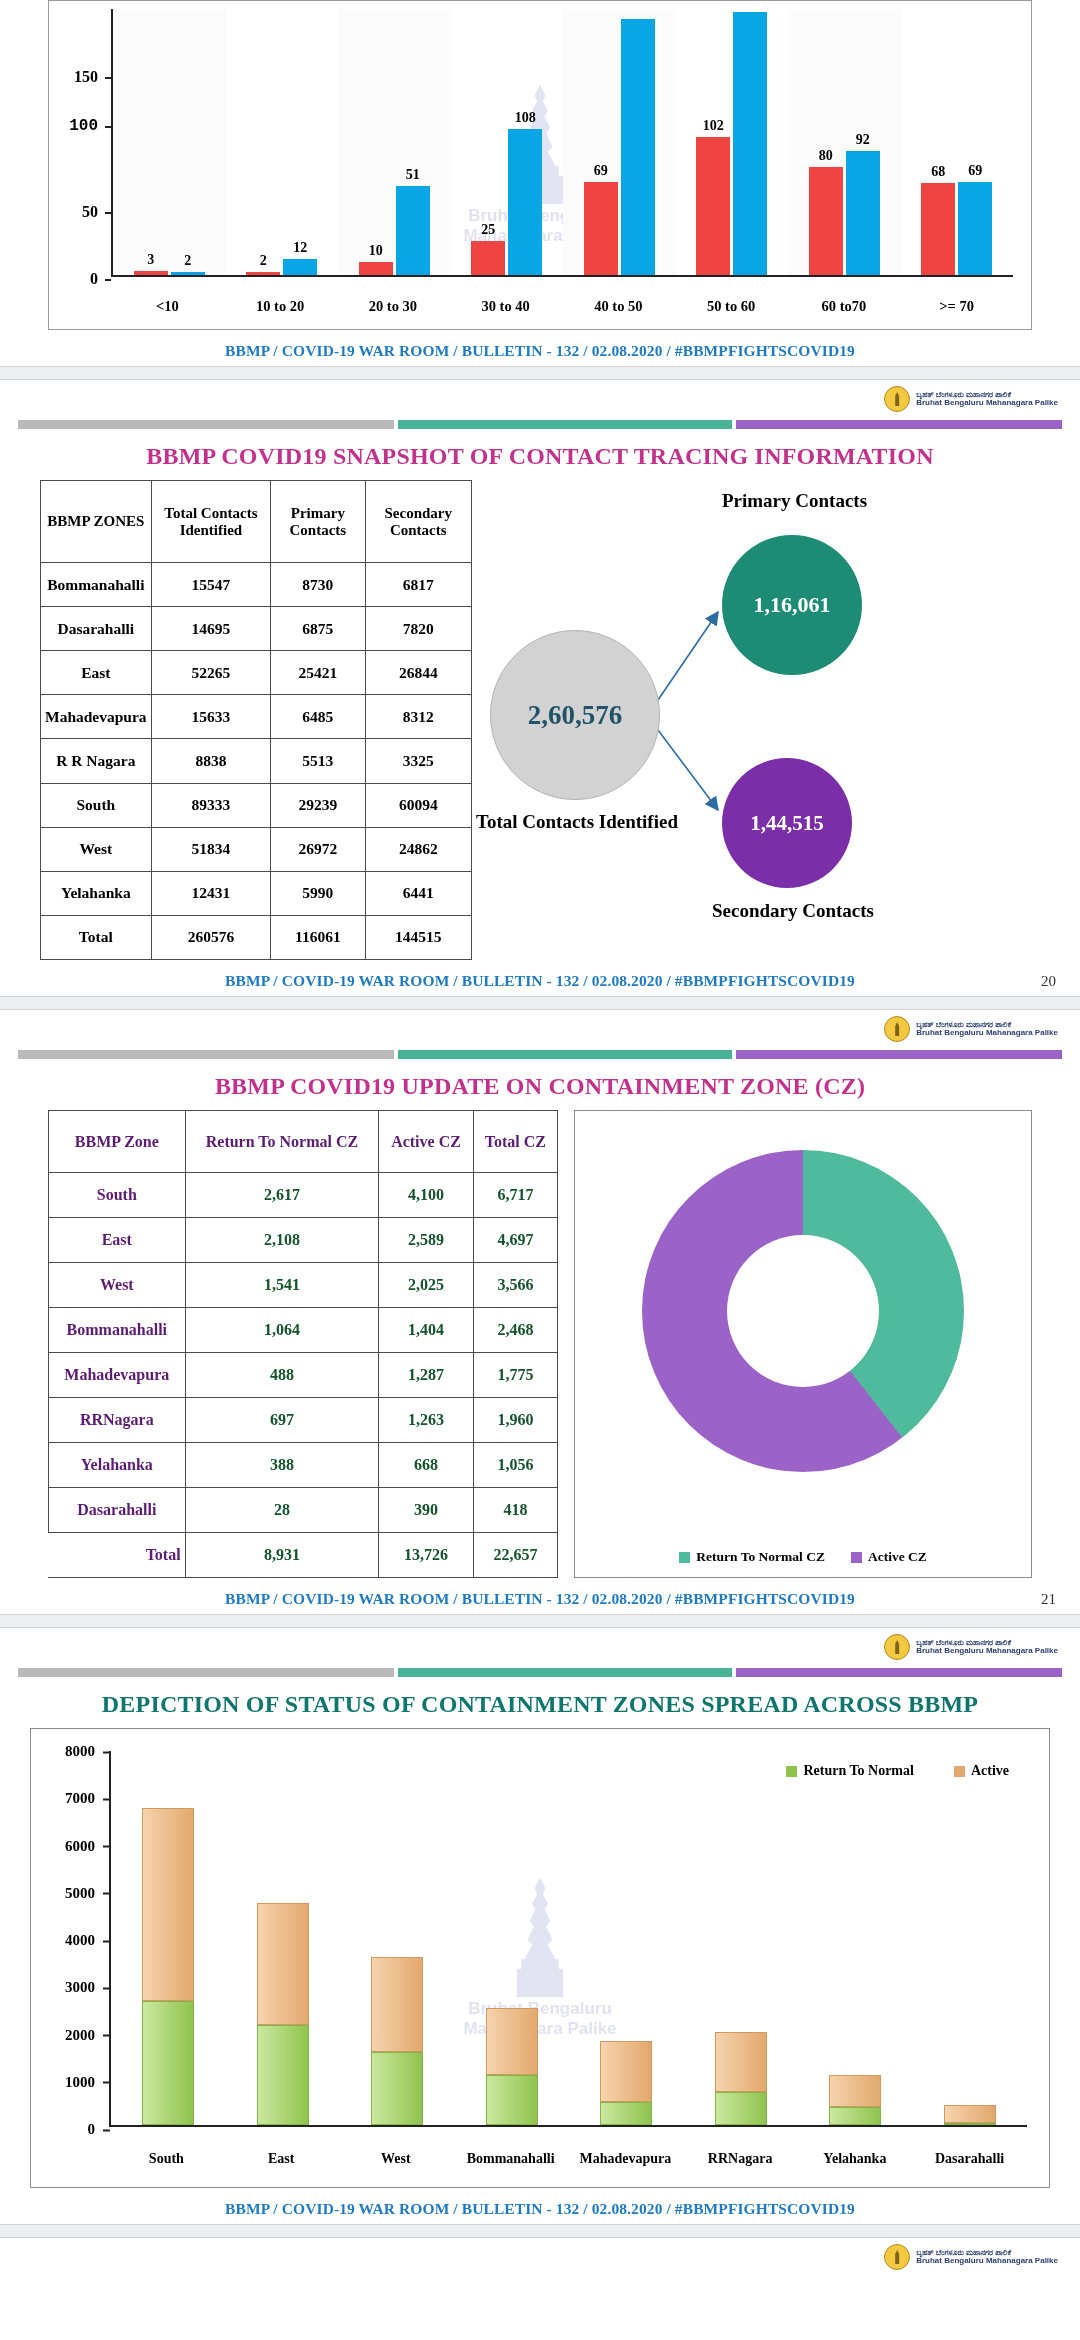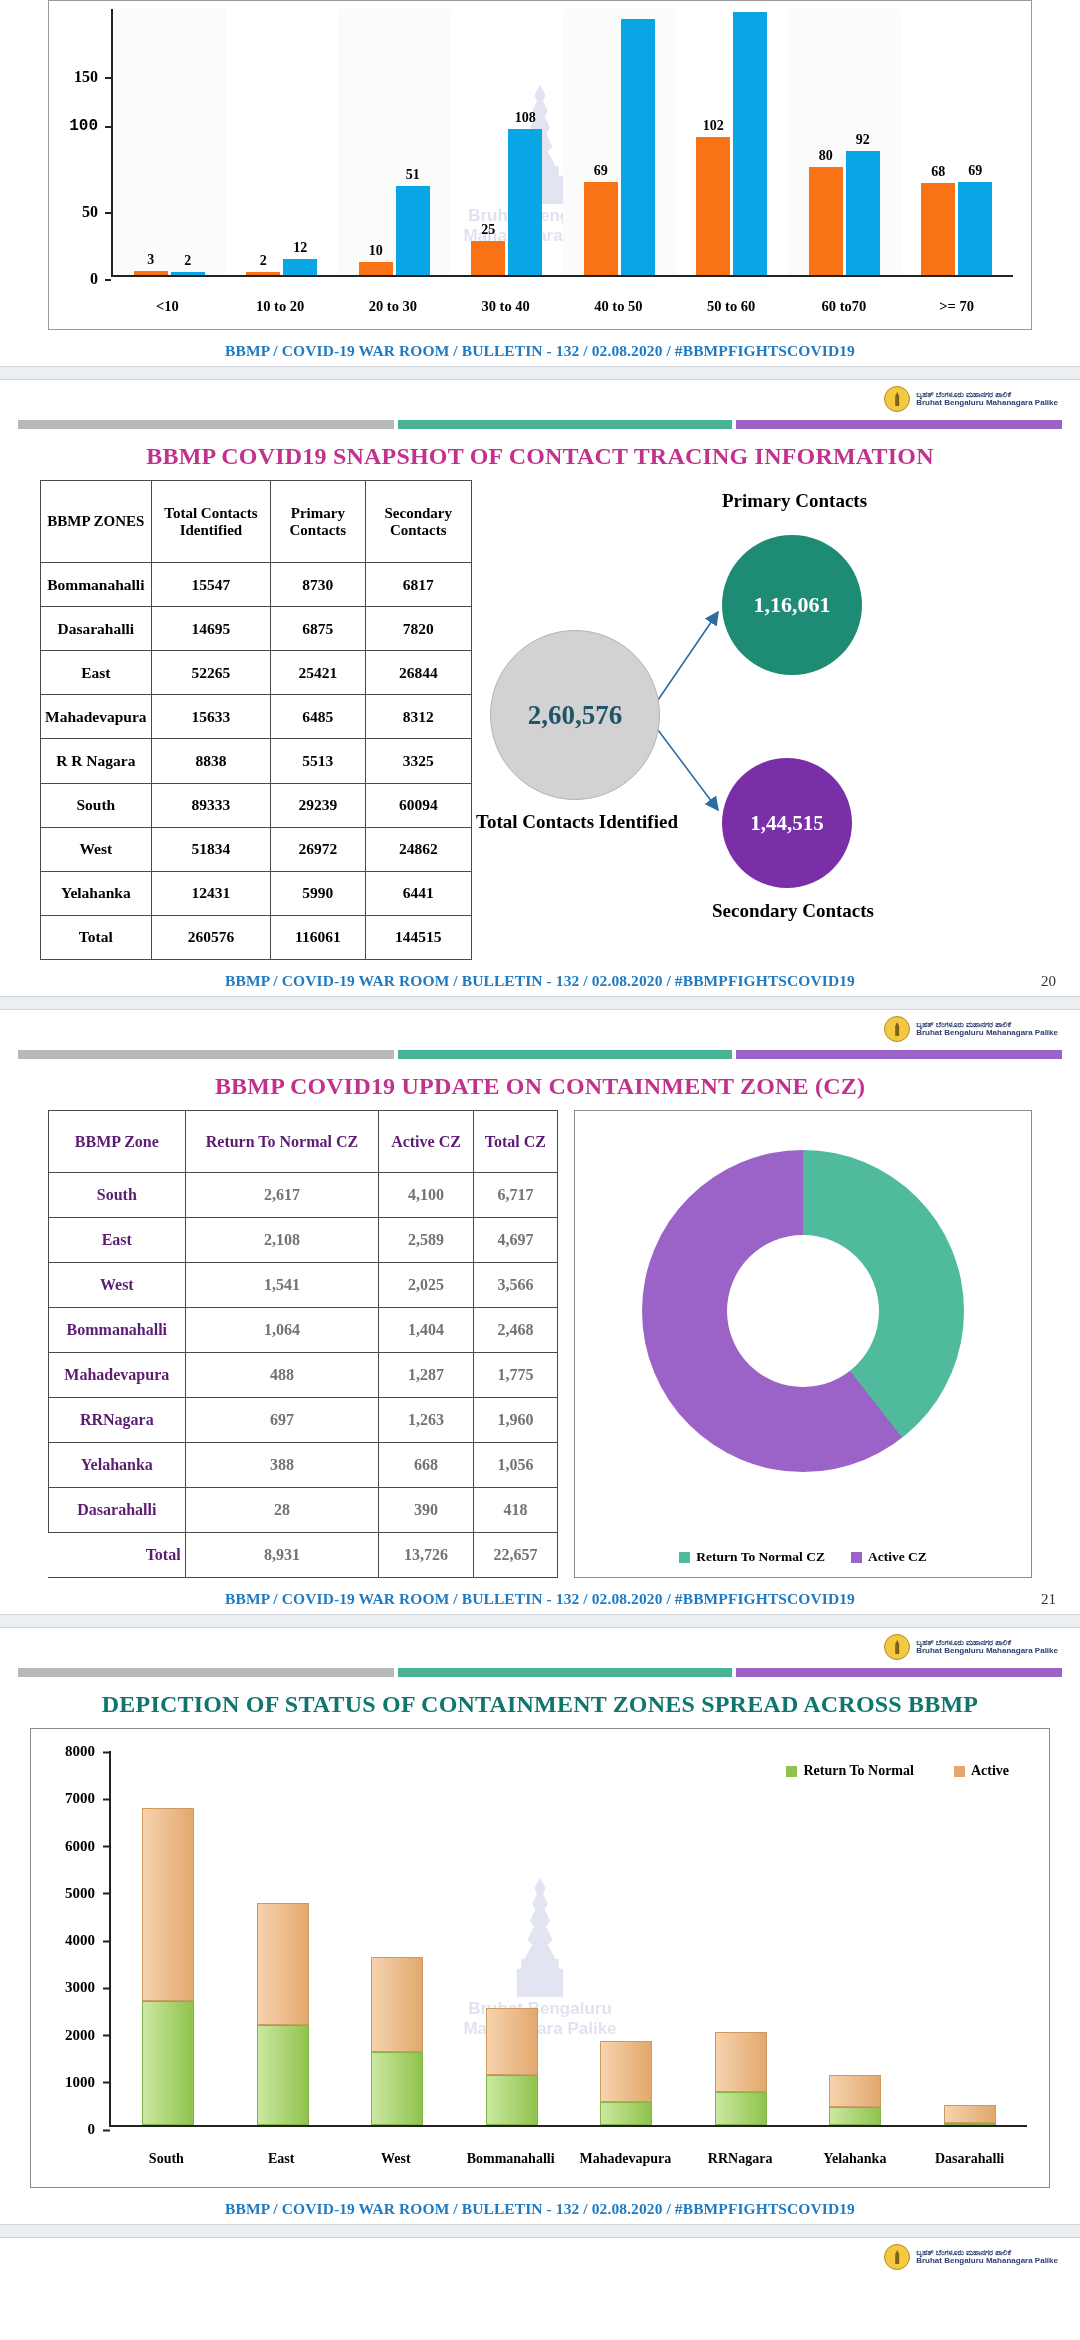--- a/index.html
+++ b/index.html
@@ -105,21 +105,21 @@
     content:""; position:absolute; right:-6px; top:50%; width:6px;height:2px;background:#222;
   }
   .age-groups { position:absolute; inset:0; display:flex; }
   .age-group { flex:1 1 0; position:relative; display:flex; align-items:flex-end; justify-content:center; gap:3px;}
   .age-group:nth-child(odd){ background:#fbfbfb; }
   .age-bar { width:34px; position:relative; }
   .age-bar .v {
     position:absolute; left:50%; transform:translateX(-50%);
     bottom:100%; margin-bottom:3px; font-size:14px; font-weight:bold; color:#000;
   }
-  .age-bar.pink { background:#f97316; }
+  .age-bar.pink { background:#ef4444; }
   .age-bar.blue { background:#08a6e4; }
   .age-xlabels { position:absolute; left:62px; right:18px; bottom:14px; display:flex; }
   .age-xlabel { flex:1 1 0; text-align:center; font-size:14.5px; font-weight:bold; }
 
   
   .ct-wrap { display:flex; padding:0 0 0 0; margin:0 40px; }
   table.grid { border-collapse:collapse; }
   table.grid td, table.grid th { border:1px solid #4a4a4a; }
 
   .ct-table { width:432px; }
@@ -148,21 +148,21 @@
 
   
   .cz-wrap{ display:flex; gap:16px; margin:0 48px; }
   .cz-table { width:510px; }
   .cz-table th {
     font-size:16px; font-weight:bold; text-align:center; padding:8px 4px; height:62px;
     color:#5b1c72;
   }
   .cz-table td {
     font-size:16px; font-weight:bold; text-align:center; padding:8px 4px; height:44px;
-    color:#737373;
+    color:#14532d;
   }
   .cz-table td.zone { color:#5b1c72; }
   .cz-table tr.total td { border-left-color:#fff; }
   .cz-chart { flex:1 1 auto; border:1px solid #8a8a8a; position:relative; height:468px; background:#fff;}
   .donut-holder{ position:absolute; left:0; right:0; top:10px; height:380px; display:flex; align-items:center; justify-content:center;}
   .donut { width:322px;height:322px;border-radius:50%; position:relative; }
   .donut .hole{ position:absolute; left:50%;top:50%;transform:translate(-50%,-50%); width:152px;height:152px;border-radius:50%;background:#fff;}
   .donut-legend{ position:absolute; left:0;right:0;bottom:12px; display:flex; justify-content:center; gap:26px; font-size:13.5px;font-weight:bold;}
   .donut-legend .li{ display:flex; align-items:center; gap:6px;}
   .swatch{ width:11px;height:11px;display:inline-block;}

